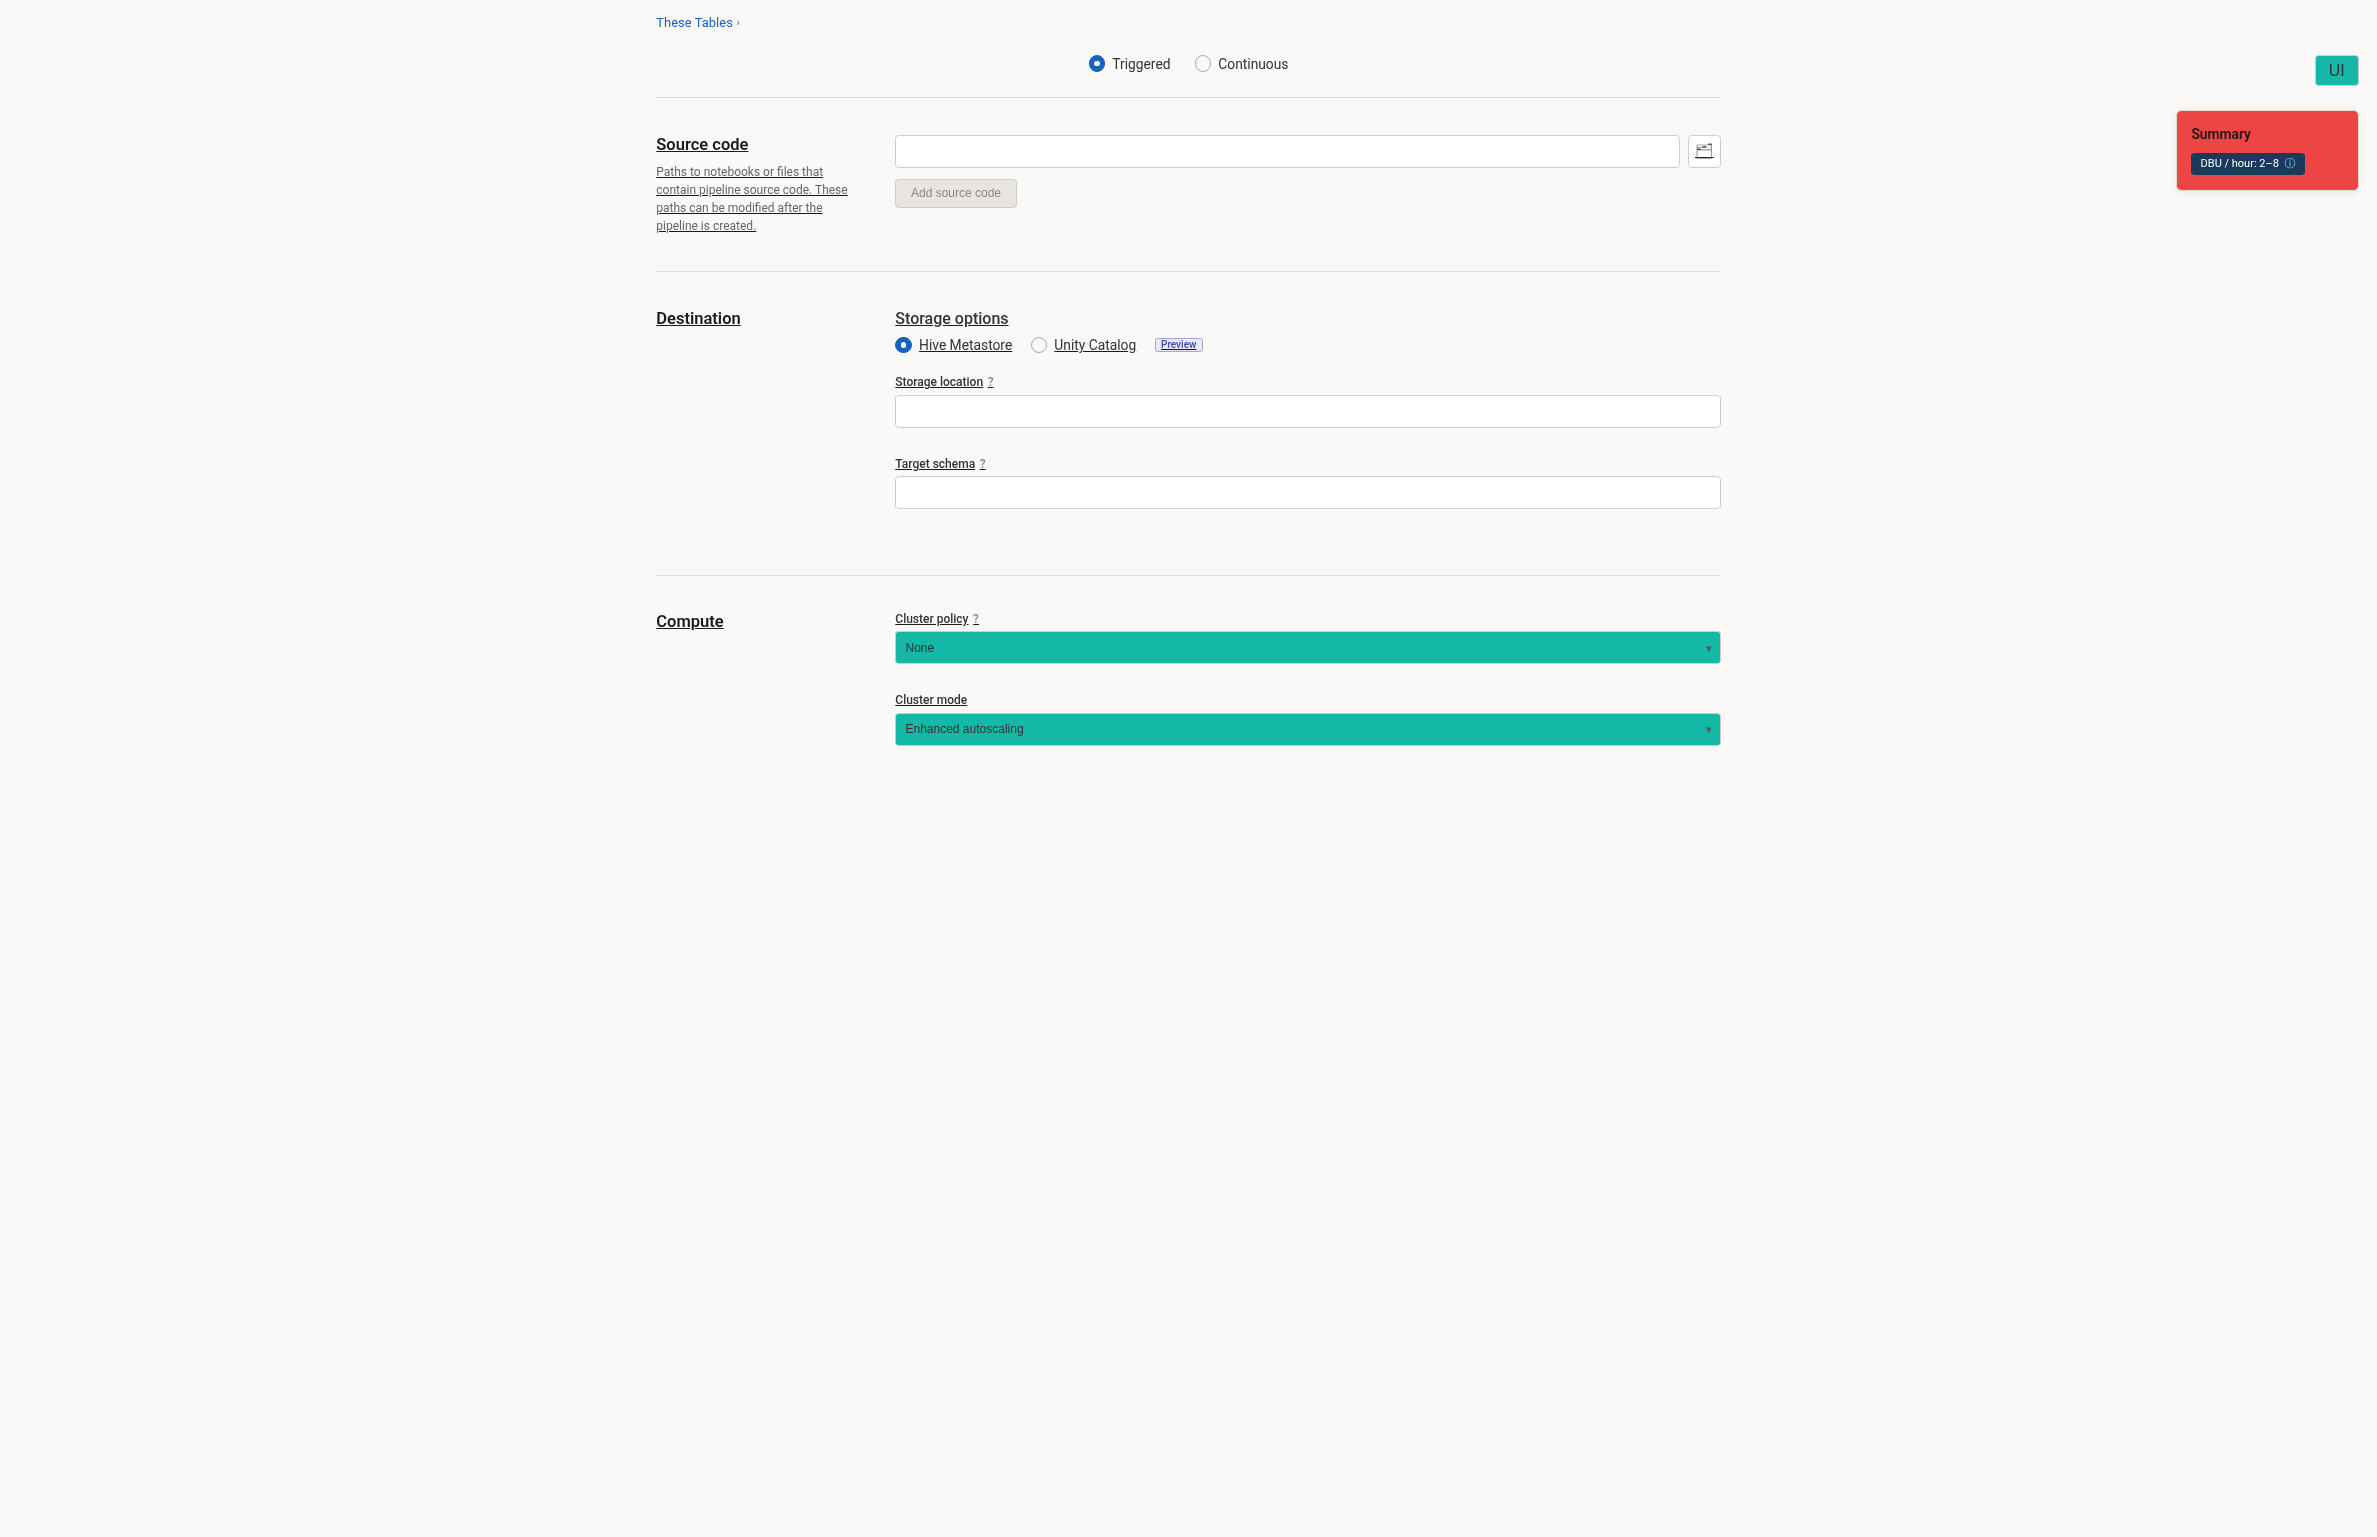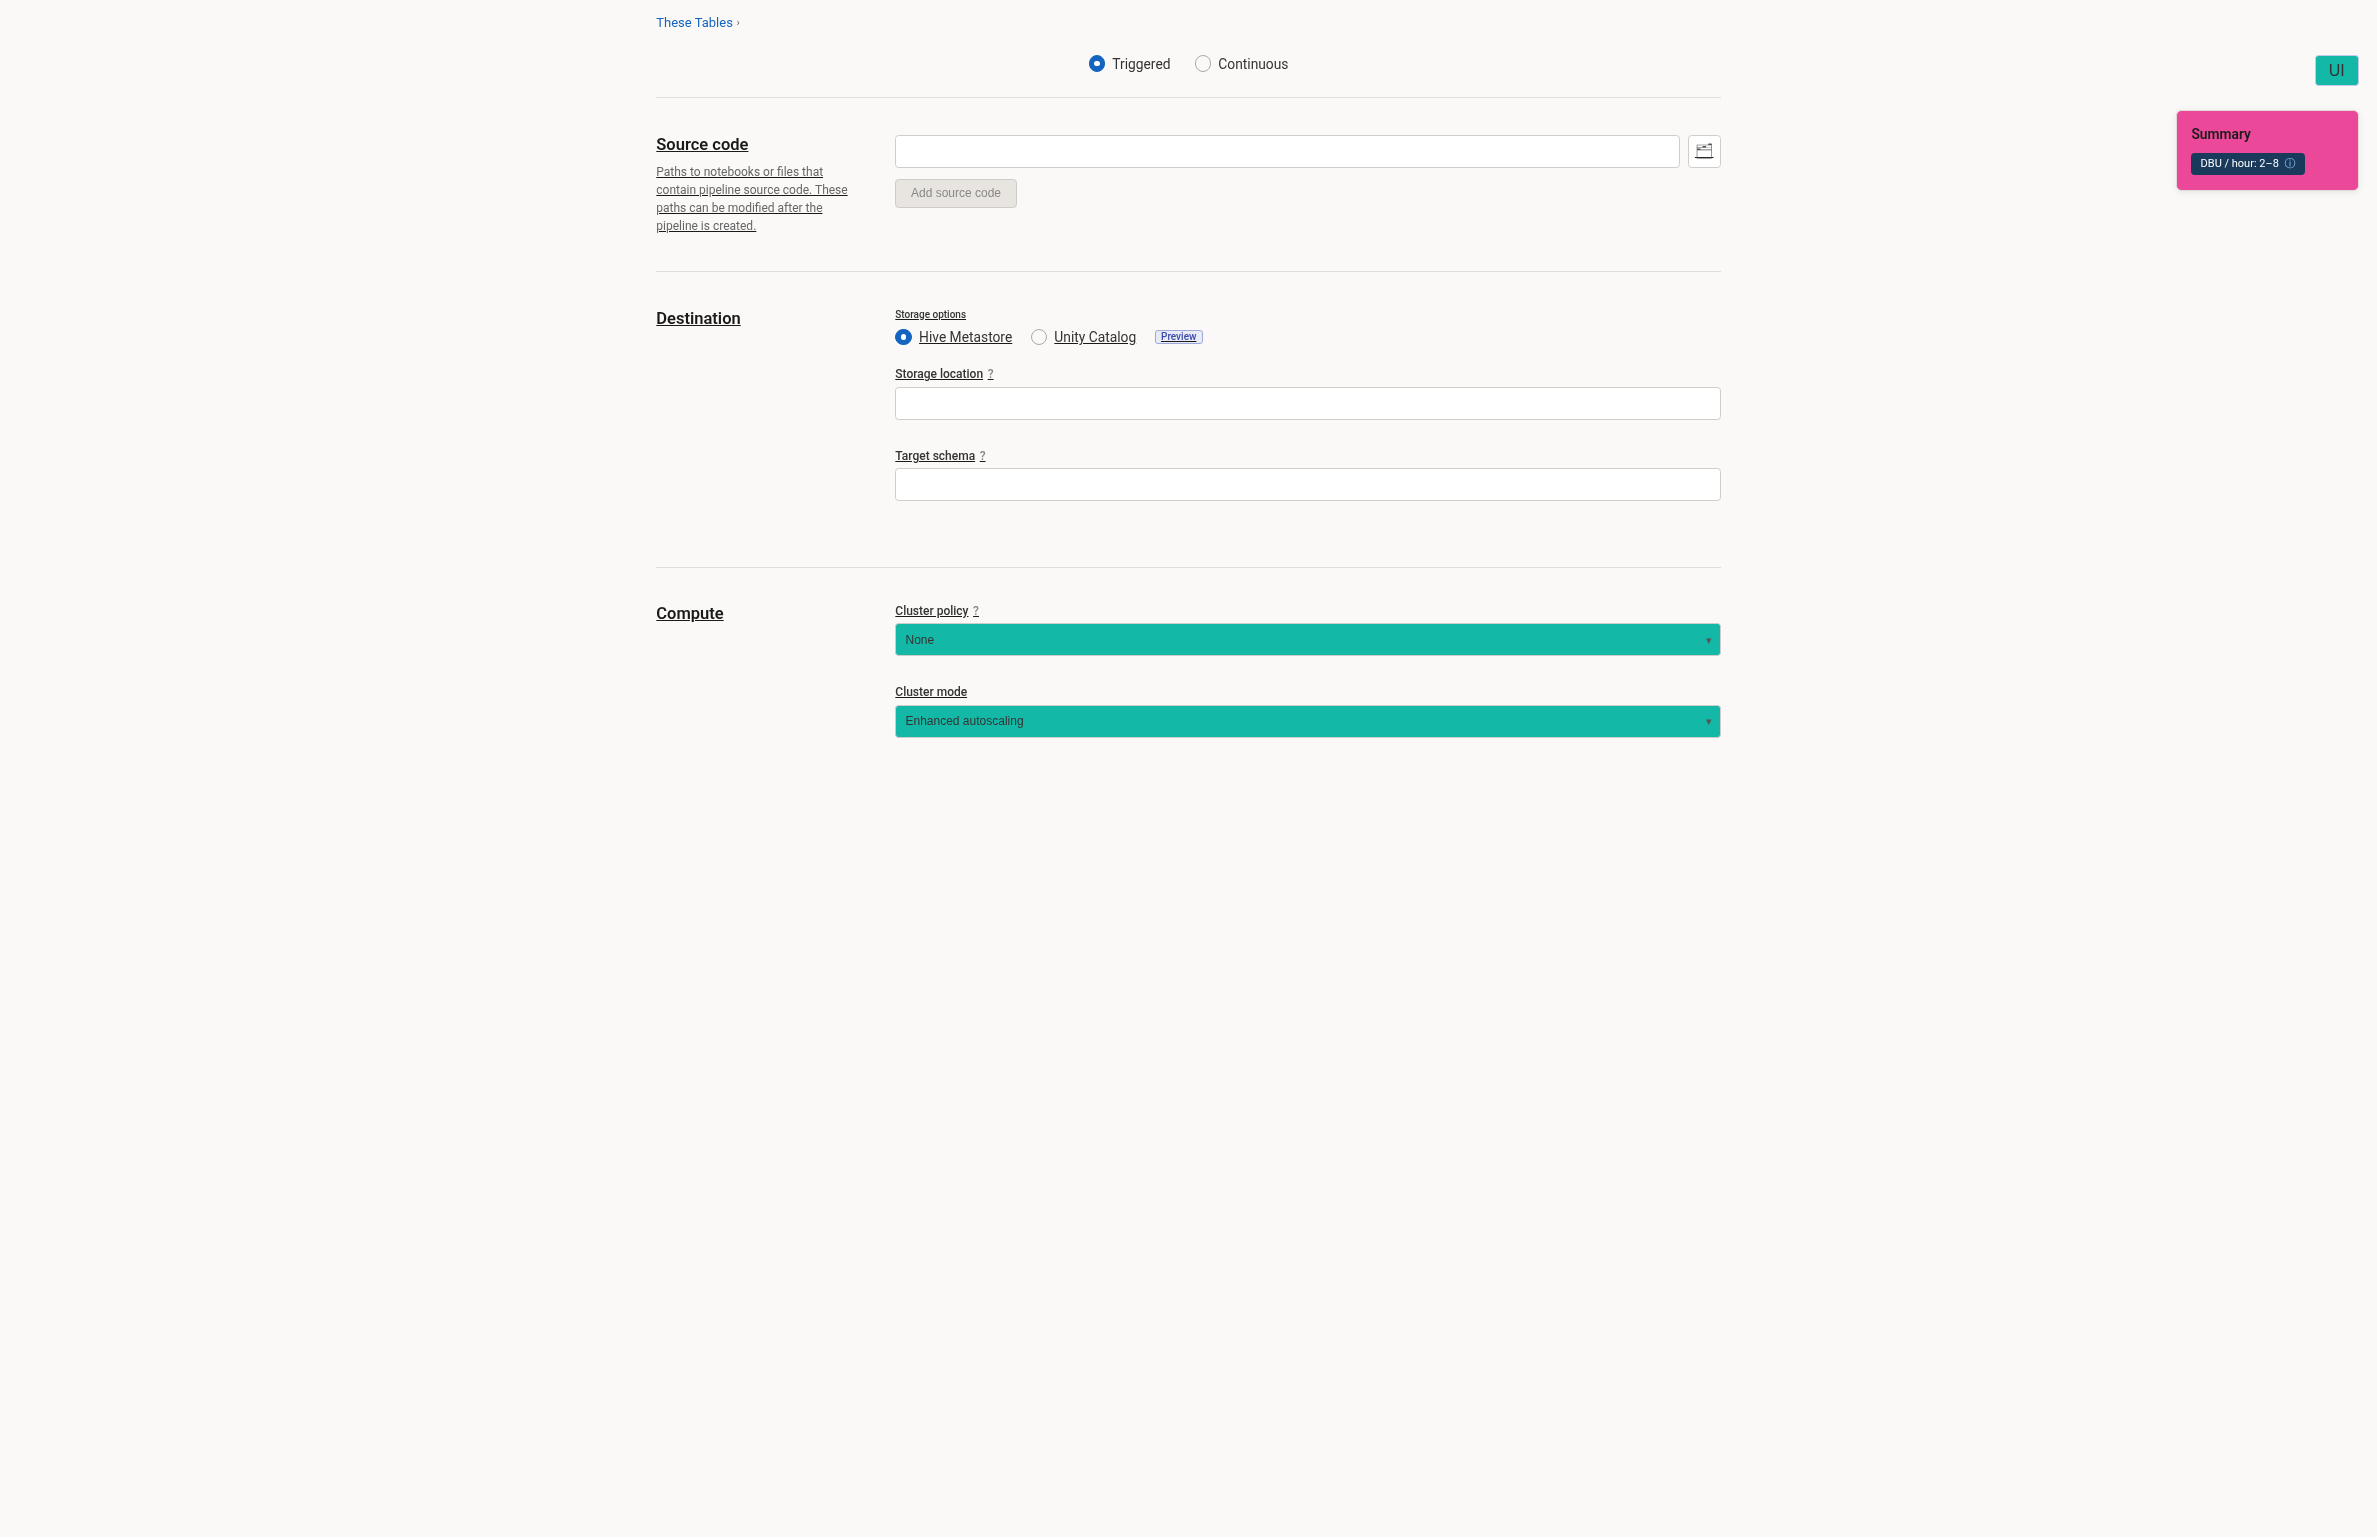--- a/index.html
+++ b/index.html
@@ -187,21 +187,21 @@
       background: #e8e5e0;
       border: 0.9px solid #ccc;
       border-radius: 3.7px;
       font-size: 12px;
       color: #888;
       cursor: not-allowed;
     }
 
     
     .storage-options-label {
-      font-size: 10px;
+      font-size: 16px;
       font-weight: 500;
       color: #333;
       margin-bottom: 9.2px;
     }
 
     .radio-group-row {
       display: flex;
       align-items: center;
       gap: 18.3px;
       margin-bottom: 22px;
@@ -276,21 +276,21 @@
       pointer-events: none;
       color: #555;
       font-size: 11px;
     }
 
     
     .summary-panel {
       position: fixed;
       top: 110px;
       right: 18.3px;
-      background: #ec4899;
+      background: #ef4444;
       border: 0.9px solid #e0ddd8;
       border-radius: 5.5px;
       padding: 14.7px;
       width: 183px;
       box-shadow: 0 1.8px 7.3px rgba(0,0,0,0.08);
     }
 
     .summary-title {
       font-size: 13.8px;
       font-weight: 600;

